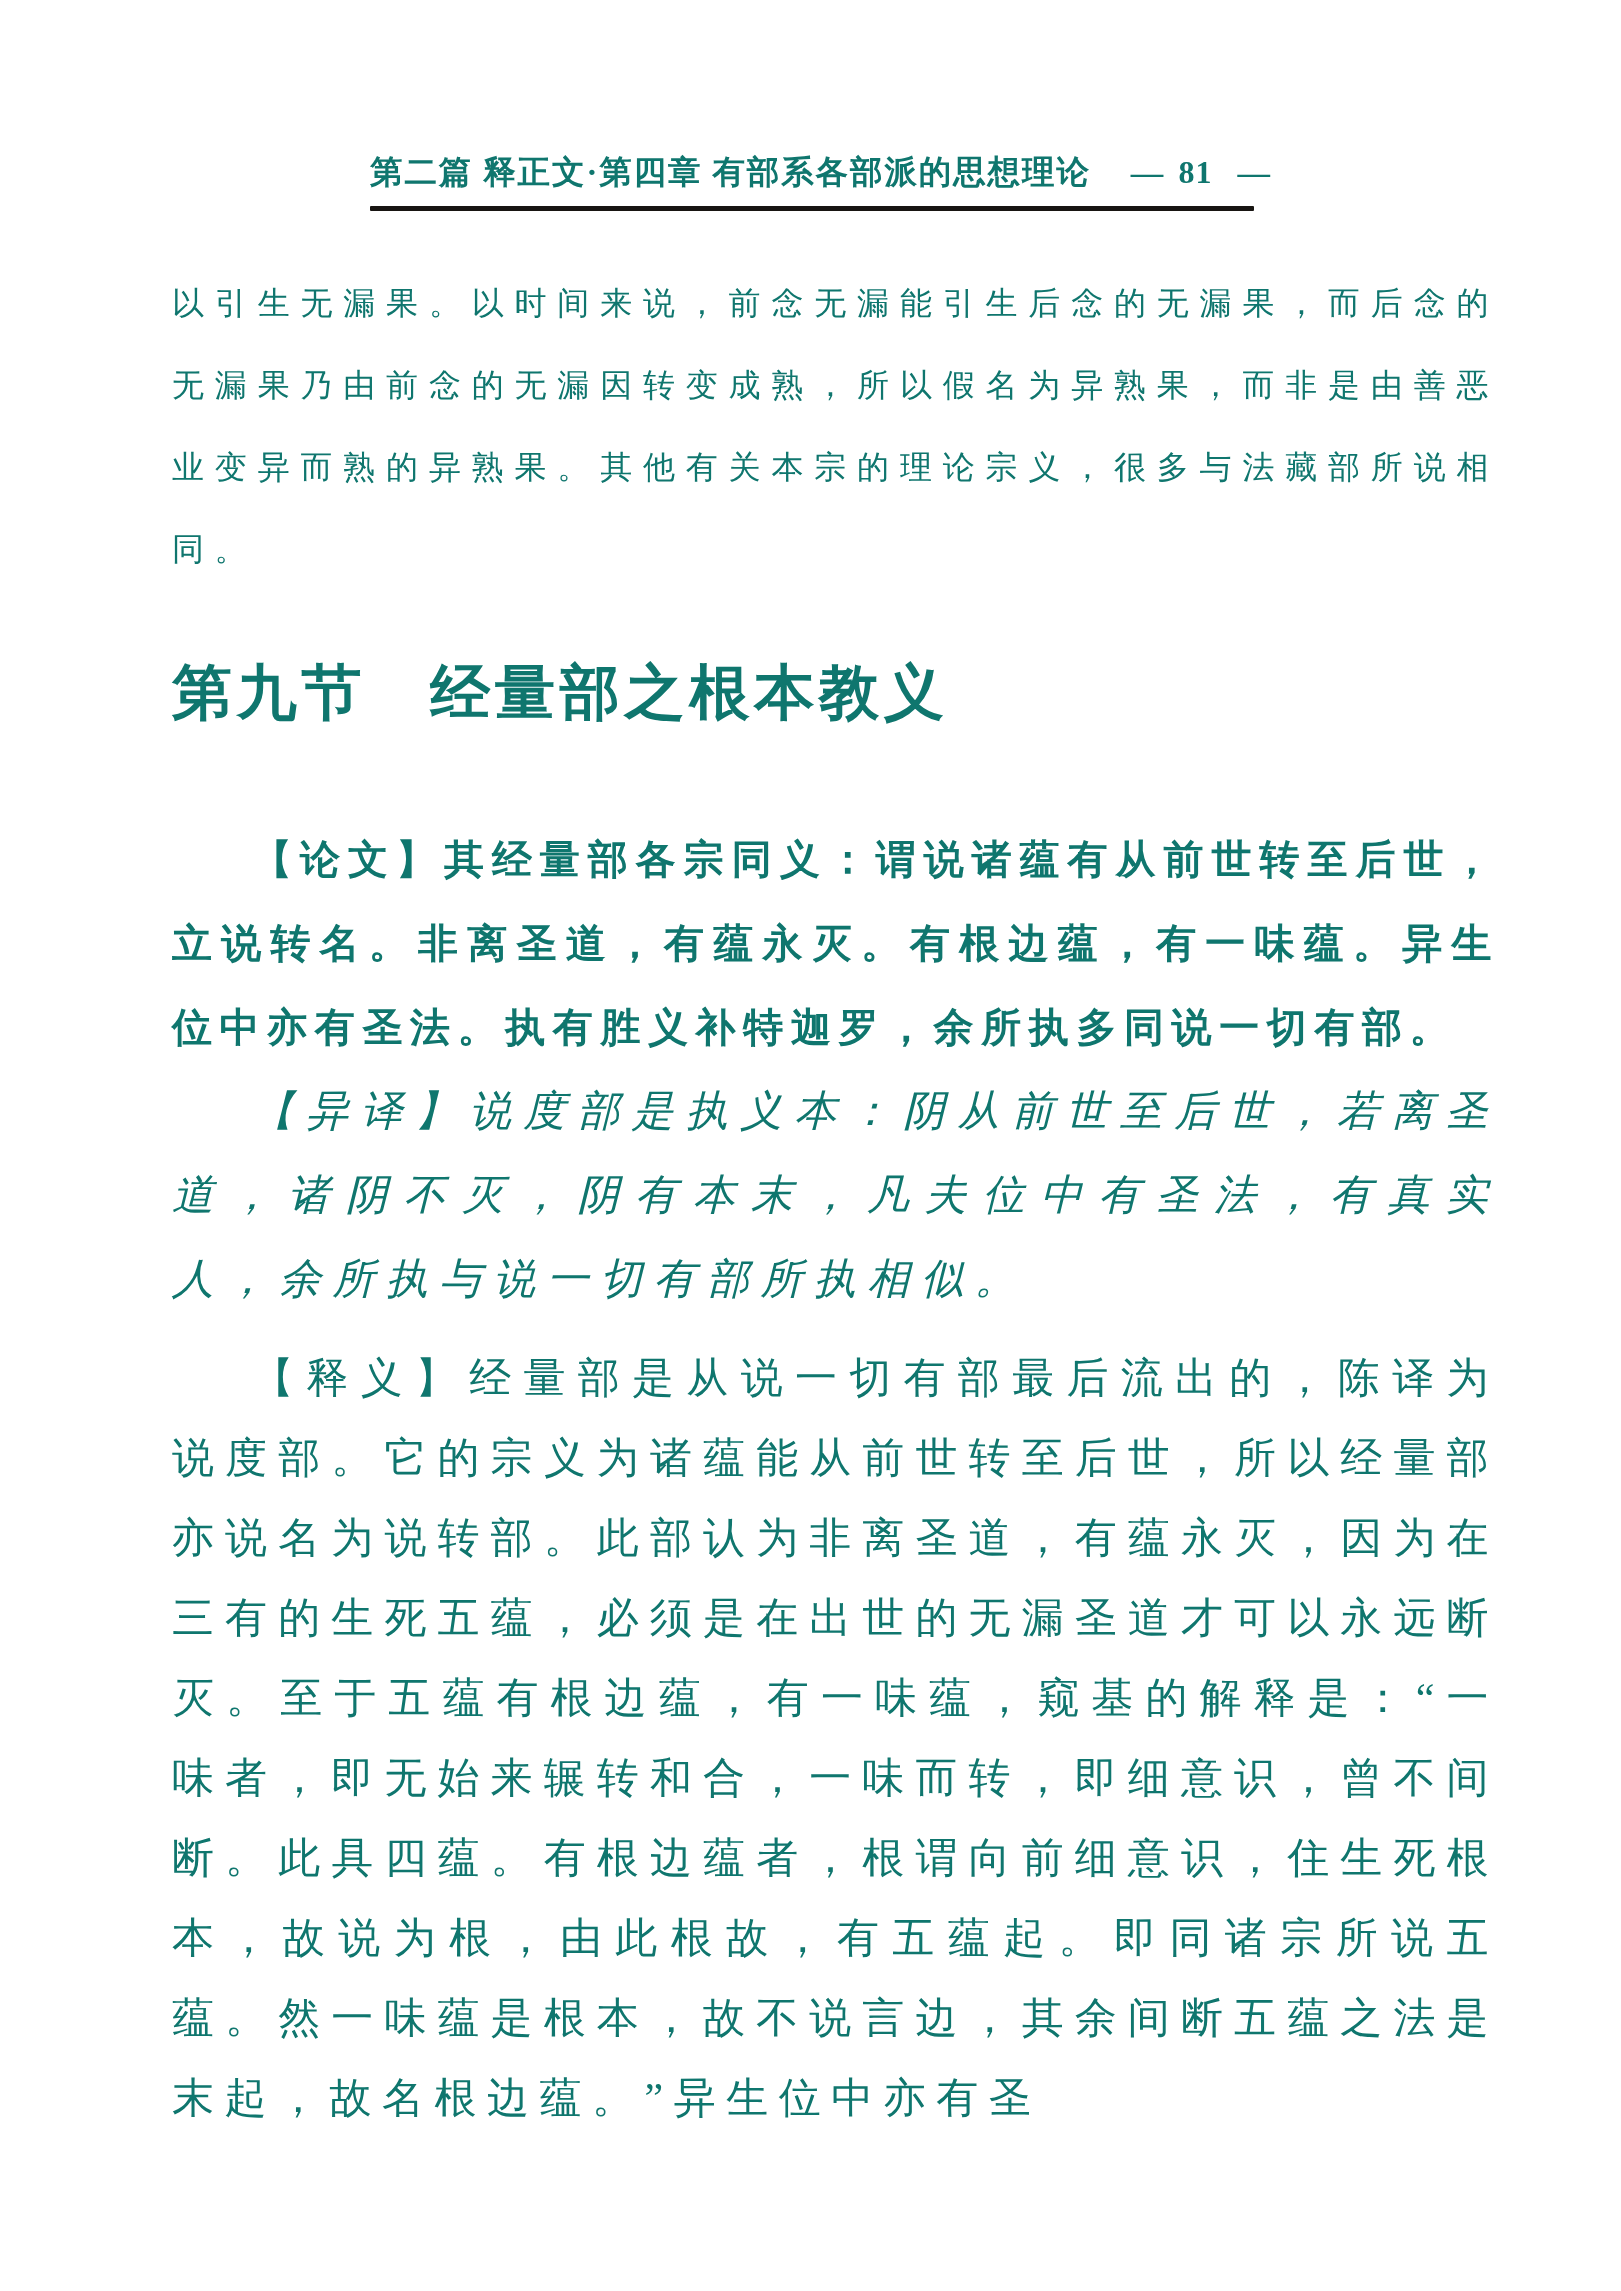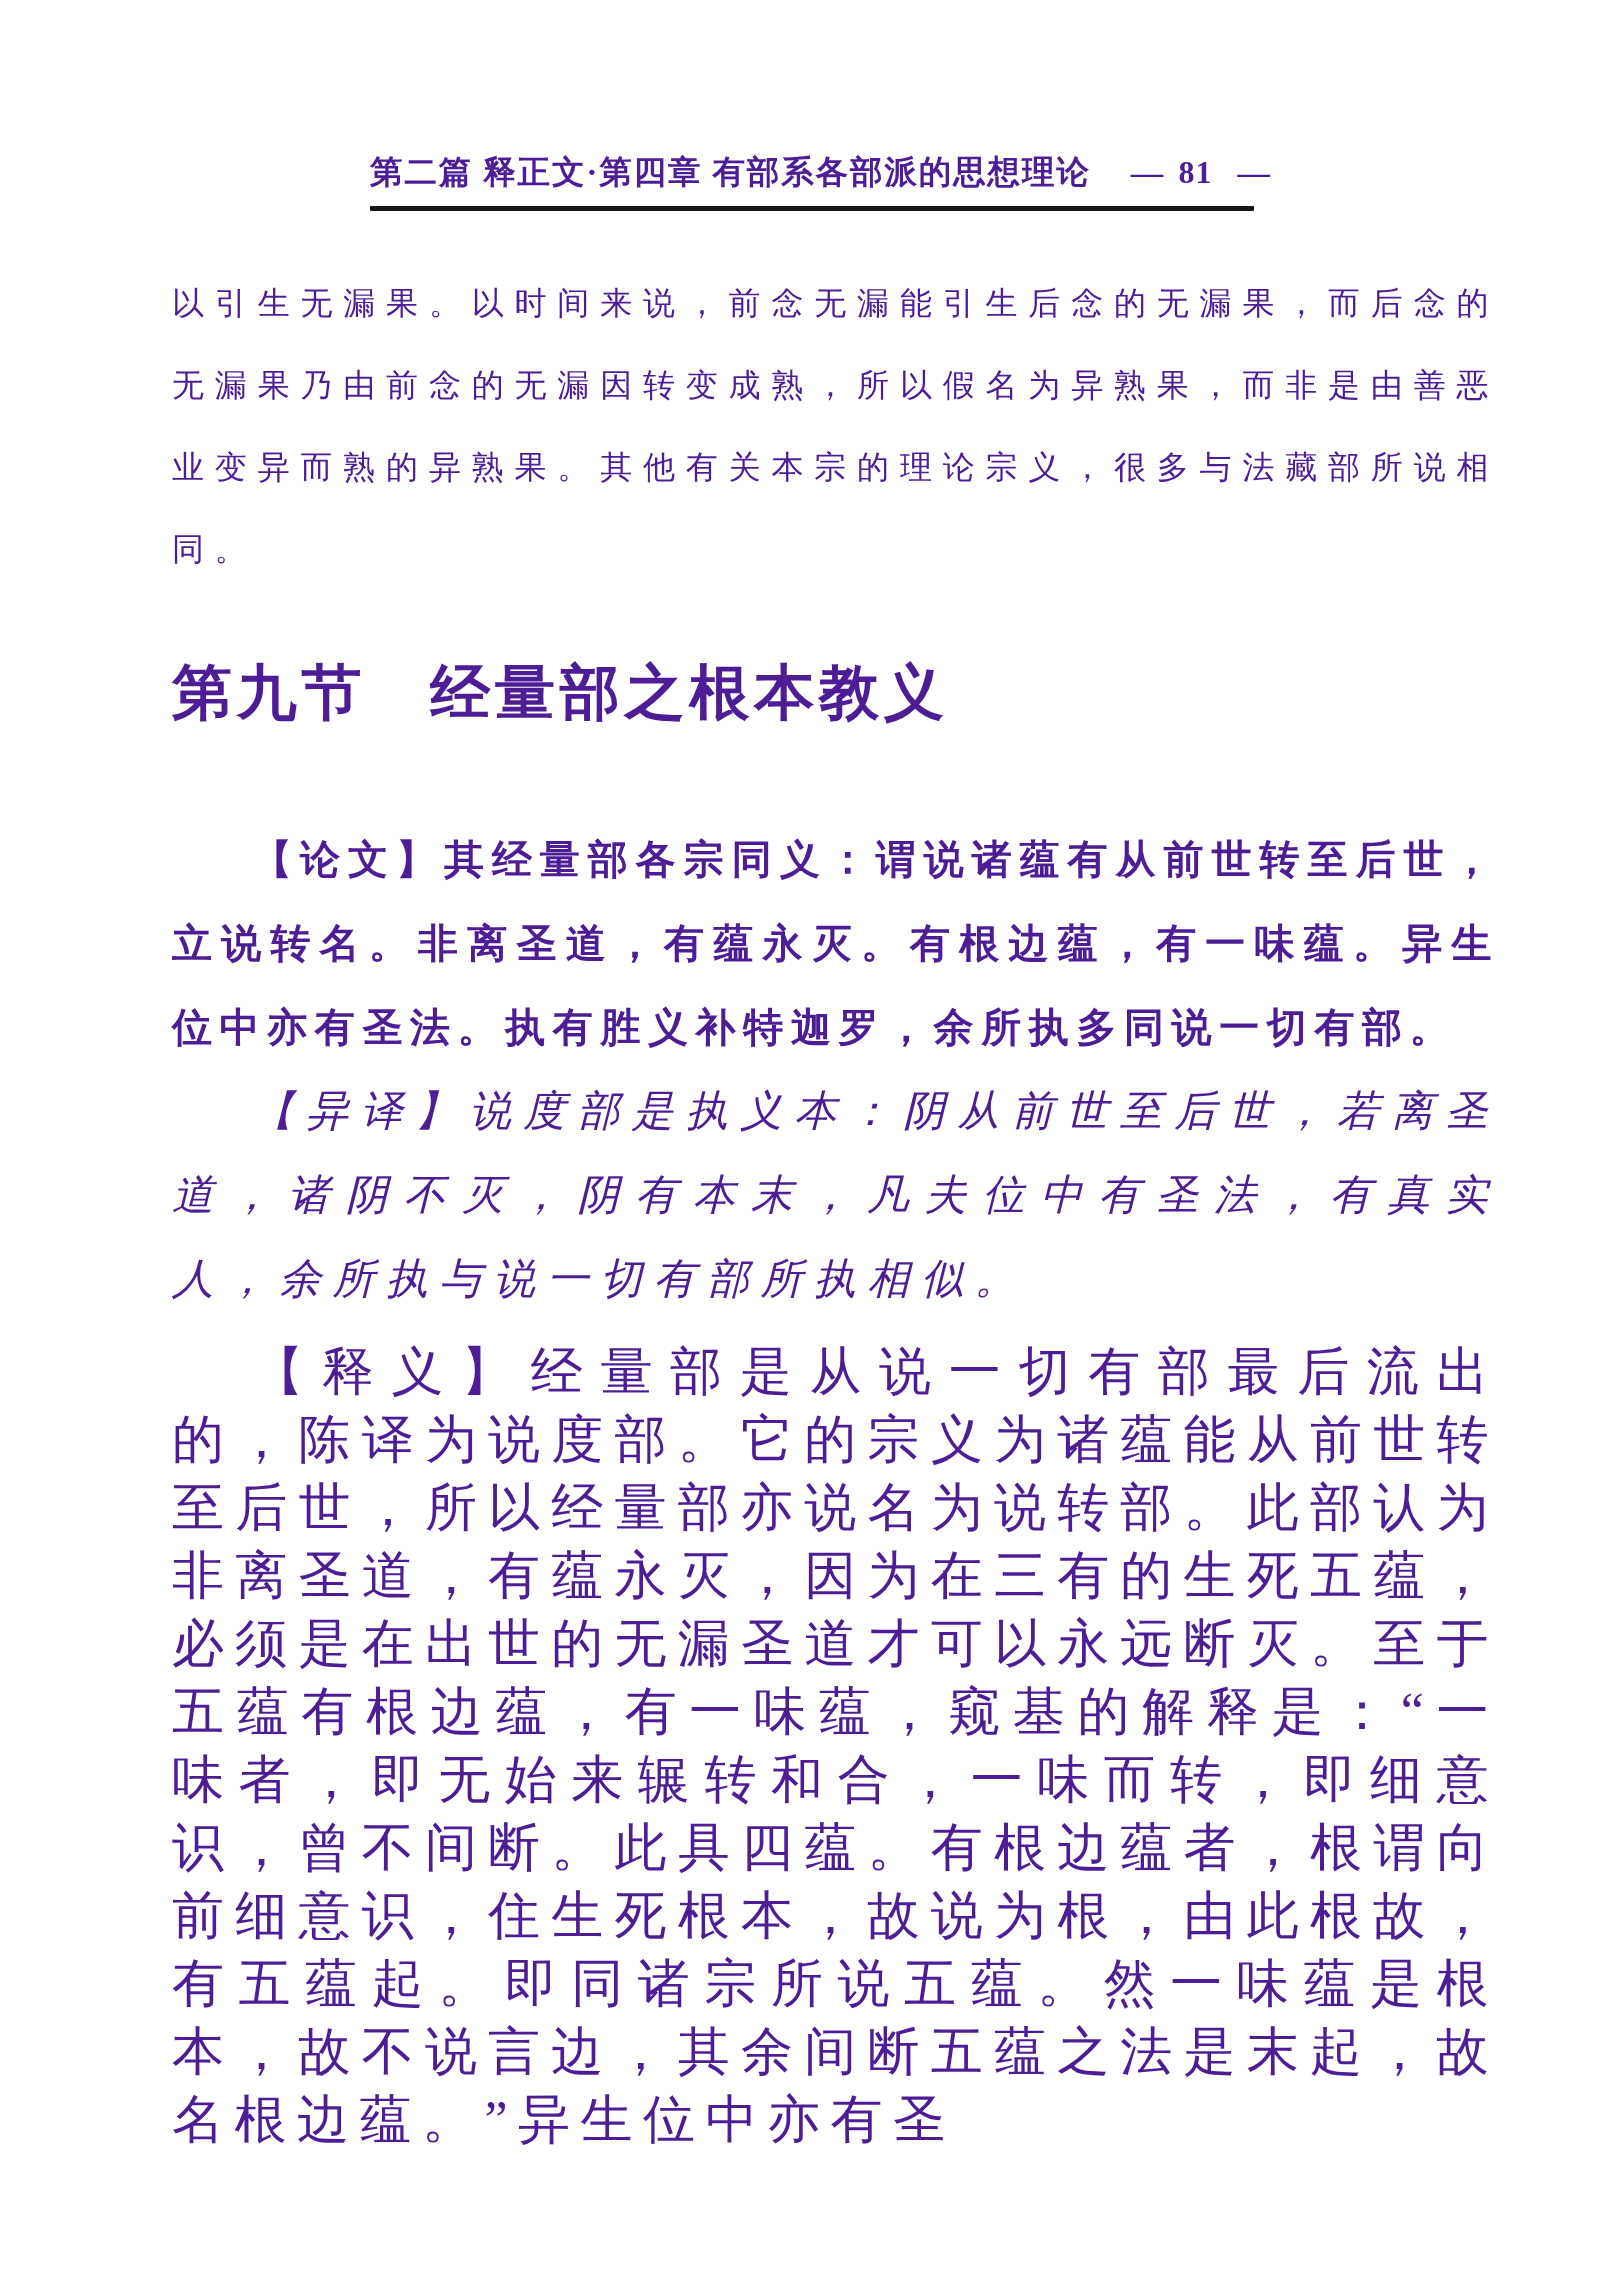--- a/index.html
+++ b/index.html
@@ -6,21 +6,21 @@
     margin: 0;
     padding: 0;
     background: #e8e8e8;
   }
   .page {
     position: relative;
     width: 1621px;
     height: 2291px;
     margin: 0 auto;
     background: #ffffff;
-    color: #4c1d95;
+    color: #0f766e;
     font-family: "Liberation Serif", "DejaVu Serif", serif;
     overflow: hidden;
   }
 
   
   .running-header {
     position: absolute;
     left: 370px;
     top: 151px;
     width: 999px;
@@ -96,22 +96,22 @@
   .p-yiyi {
     font-size: 42px;
     line-height: 84px;
     letter-spacing: 11.5px;
     font-style: italic;
     text-indent: 80px;
   }
 
   .p-shiyi {
     margin-top: 17px !important;
-    font-size: 52px;
-    line-height: 68px;
+    font-size: 42px;
+    line-height: 80px;
     letter-spacing: 10.5px;
     text-indent: 80px;
   }
 </style>
 </head>
 <body>
 
 <div class="page">
 
   <div class="running-header">

